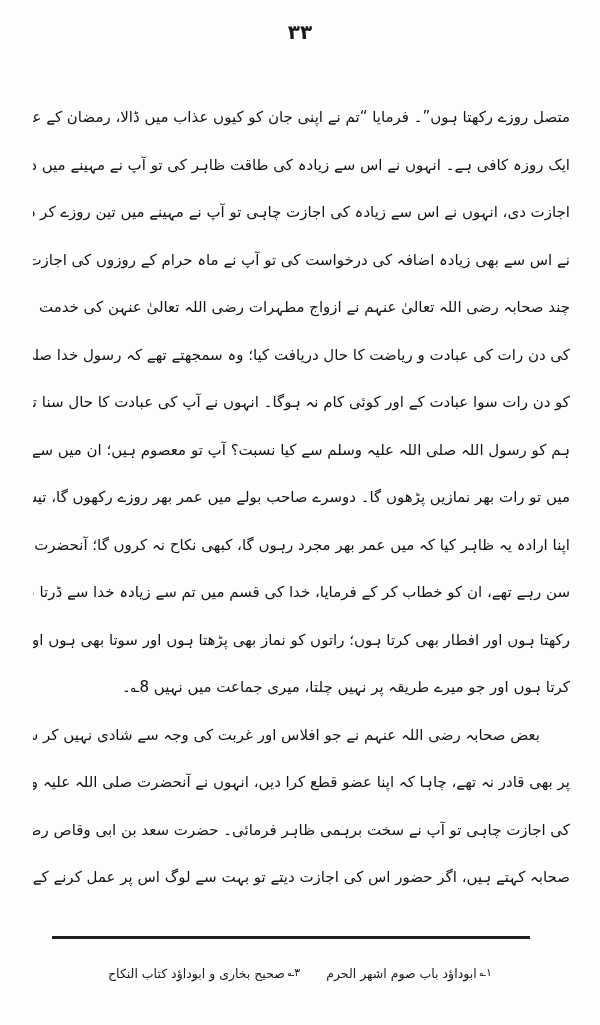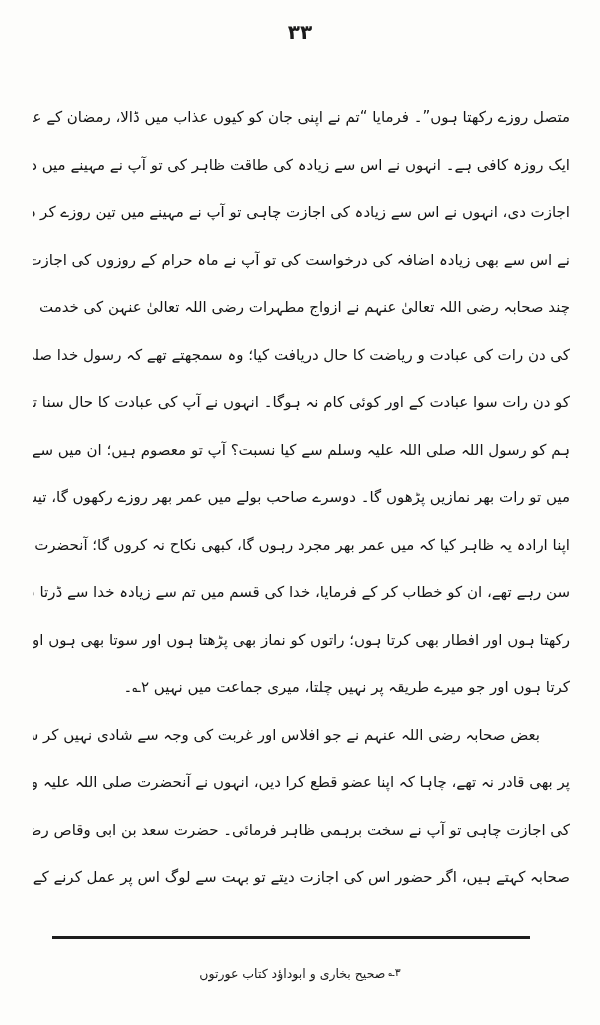--- a/index.html
+++ b/index.html
@@ -74,27 +74,28 @@
     <div class="line">اجازت دی، انہوں نے اس سے زیادہ کی اجازت چاہی تو آپ نے مہینے میں تین روزے کر دیئے، انہوں</div>
     <div class="line">نے اس سے بھی زیادہ اضافہ کی درخواست کی تو آپ نے ماہ حرام کے روزوں کی اجازت دی ۱؎۔ ایک دفعہ</div>
     <div class="line">چند صحابہ رضی اللہ تعالیٰ عنہم نے ازواج مطہرات رضی اللہ تعالیٰ عنہن کی خدمت میں حاضر ہو کر آپ</div>
     <div class="line">کی دن رات کی عبادت و ریاضت کا حال دریافت کیا؛ وہ سمجھتے تھے کہ رسول خدا صلی اللہ علیہ وسلم</div>
     <div class="line">کو دن رات سوا عبادت کے اور کوئی کام نہ ہوگا۔ انہوں نے آپ کی عبادت کا حال سنا تو بولے</div>
     <div class="line">ہم کو رسول اللہ صلی اللہ علیہ وسلم سے کیا نسبت؟ آپ تو معصوم ہیں؛ ان میں سے ایک صاحب نے کہا</div>
     <div class="line">میں تو رات بھر نمازیں پڑھوں گا۔ دوسرے صاحب بولے میں عمر بھر روزے رکھوں گا، تیسرے صاحب نے</div>
     <div class="line">اپنا ارادہ یہ ظاہر کیا کہ میں عمر بھر مجرد رہوں گا، کبھی نکاح نہ کروں گا؛ آنحضرت صلی اللہ علیہ وسلم ان کی یہ گفتگو</div>
     <div class="line">سن رہے تھے، ان کو خطاب کر کے فرمایا، خدا کی قسم میں تم سے زیادہ خدا سے ڈرتا ہوں تاہم میں روزہ</div>
     <div class="line">رکھتا ہوں اور افطار بھی کرتا ہوں؛ راتوں کو نماز بھی پڑھتا ہوں اور سوتا بھی ہوں اور عورتوں سے نکاح بھی</div>
-    <div class="line para-end">کرتا ہوں اور جو میرے طریقہ پر نہیں چلتا، میری جماعت میں نہیں ۲؎۔</div>
+    <div class="line para-end">کرتا ہوں اور جو میرے طریقہ پر نہیں چلتا، میری جماعت میں نہیں 8؎۔</div>
 
     <div class="line indent">بعض صحابہ رضی اللہ عنہم نے جو افلاس اور غربت کی وجہ سے شادی نہیں کر سکتے تھے اور ضبط نفس</div>
     <div class="line">پر بھی قادر نہ تھے، چاہا کہ اپنا عضو قطع کرا دیں، انہوں نے آنحضرت صلی اللہ علیہ وسلم سے اس رہبانیت</div>
     <div class="line">کی اجازت چاہی تو آپ نے سخت برہمی ظاہر فرمائی۔ حضرت سعد بن ابی وقاص رضی اللہ تعالیٰ عنہ وغیرہ</div>
     <div class="line para-end">صحابہ کہتے ہیں، اگر حضور اس کی اجازت دیتے تو بہت سے لوگ اس پر عمل کرنے کے لئے تیار تھے ۳؎”</div>
   </div>
 
   <div class="footnote-rule"></div>
 
   <div class="footnote">
-    <span class="footnote-entry"><span class="marker">۳؎</span><span>صحیح بخاری و ابوداؤد کتاب عورتوں</span></span>
+    <span class="footnote-entry"><span class="marker">۱؎</span><span>ابوداؤد باب صوم اشهر الحرم</span></span>
+    <span class="footnote-entry"><span class="marker">۳؎</span><span>صحیح بخاری و ابوداؤد کتاب النکاح</span></span>
   </div>
 
 </div>
 
 </body></html>

